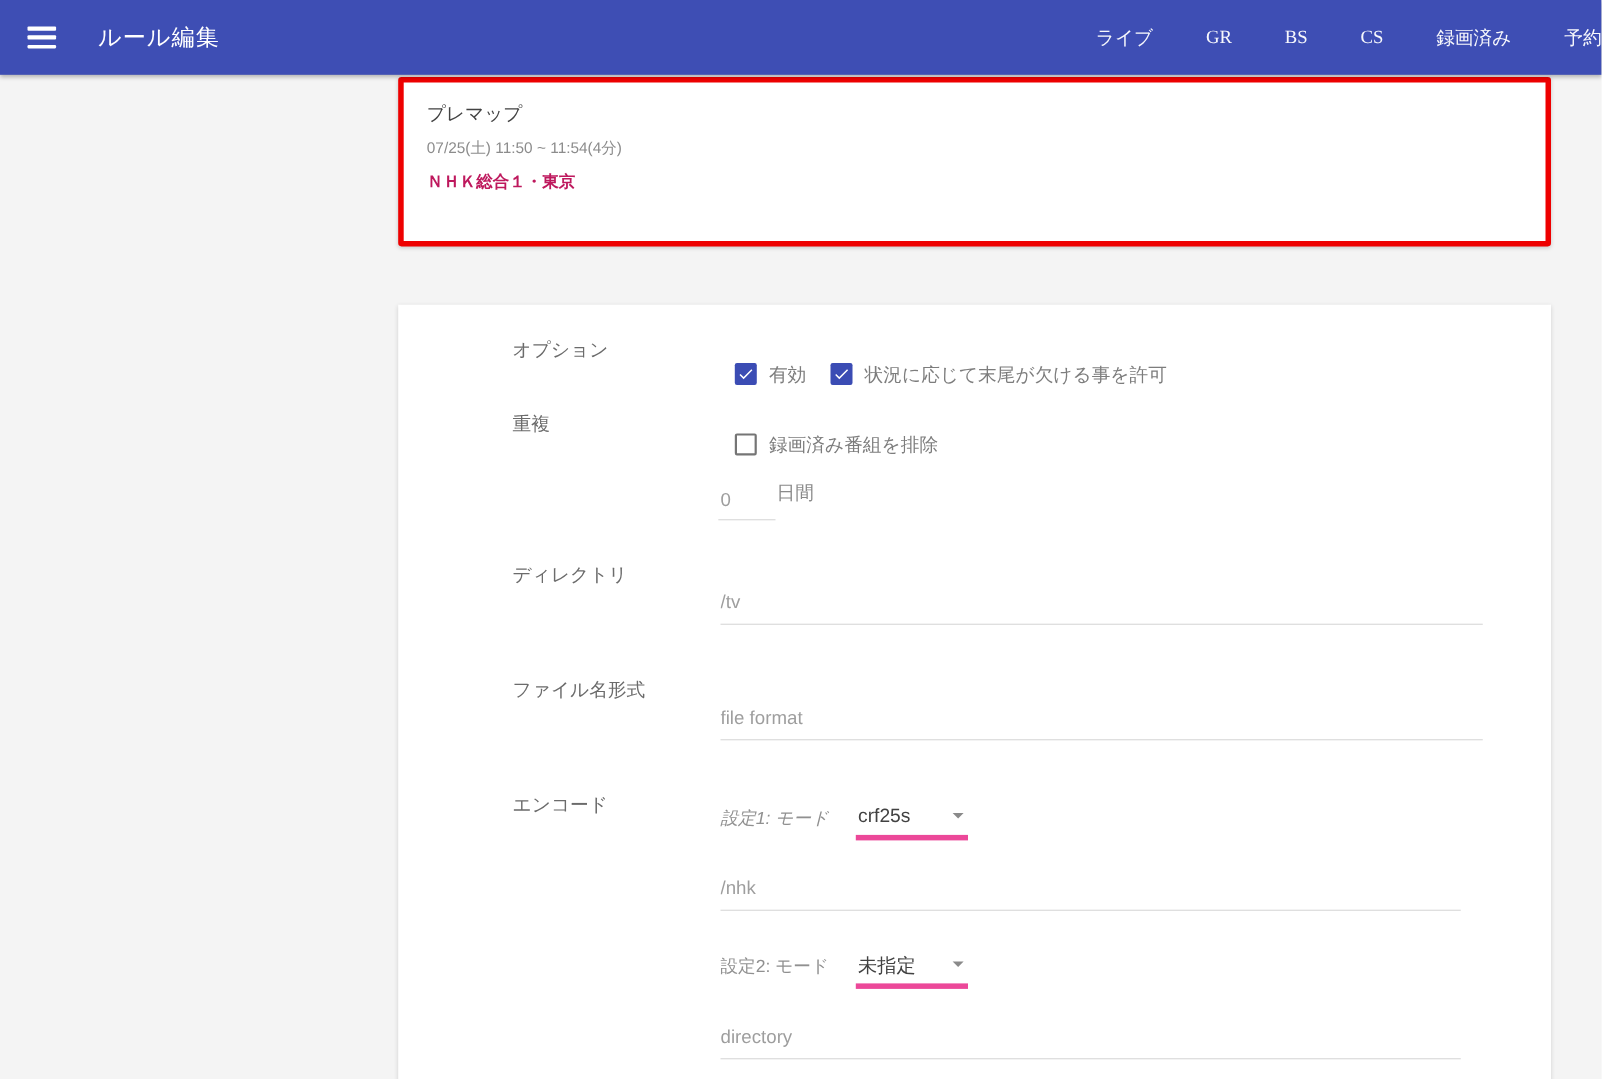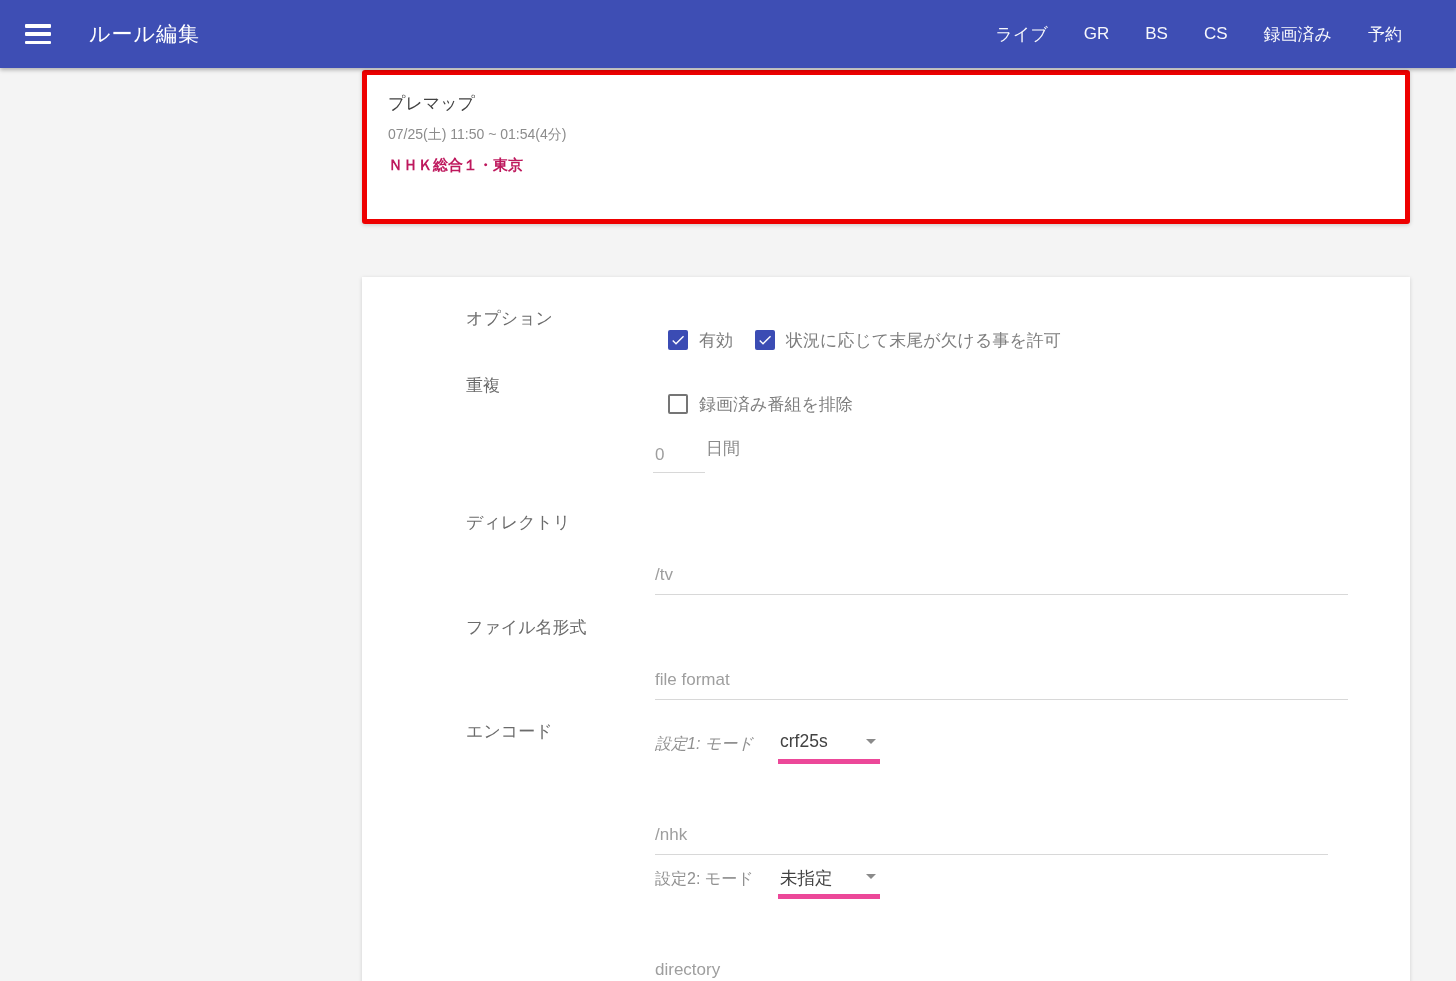--- a/index.html
+++ b/index.html
@@ -28,21 +28,21 @@
     width:26px;height:20px;margin-left:25px;
     display:flex;flex-direction:column;justify-content:space-between;
     cursor:pointer;
   }
   .menu-btn span{display:block;height:3.5px;background:#fff;border-radius:1px;}
   .app-title{
     margin-left:38px;font-size:21px;font-weight:500;letter-spacing:1px;
   }
   .app-nav{
     margin-left:auto;display:flex;align-items:center;
-    gap:36px;padding-right:54px;
+    gap:48px;font-family:Liberation Serif, serif;
   }
   .app-nav .nav-item{
     font-size:17px;color:rgba(255,255,255,0.96);cursor:pointer;white-space:nowrap;
   }
 
   
   .program-card{
     position:absolute;left:362px;top:70px;width:1048px;height:154px;
     background:#fff;
     border:5px solid var(--highlight-border);
@@ -75,21 +75,21 @@
   .cb.checked{background:var(--checkbox-checked);}
   .cb.unchecked{background:#fff;border:2px solid #757575;}
   .cb svg{width:16px;height:16px;display:block;}
   .cb-label{margin-left:11px;font-size:17px;color:#7d7d7d;white-space:nowrap;}
   .cb-gap{width:22px;flex:0 0 auto;}
 
   .text-input{
     position:absolute;display:block;background:transparent;border:none;outline:none;
     border-bottom:1px solid #d8d8d8;
     font-family:"Liberation Sans","DejaVu Sans",sans-serif;
-    font-size:17px;color:#424242;height:33px;padding:0 0 6px 0;margin-top:27px;
+    font-size:17px;color:#424242;height:33px;padding:0 0 6px 0;
   }
   .text-input::placeholder{color:#9e9e9e;opacity:1;}
   .days-input{
     position:absolute;left:291px;top:166px;width:52px;height:30px;
     background:transparent;border:none;outline:none;border-bottom:1px solid #d8d8d8;
     font-family:"Liberation Sans","DejaVu Sans",sans-serif;
     font-size:17px;color:#9e9e9e;padding:0 0 6px 2px;
   }
   .days-unit{
     position:absolute;left:344px;top:160px;
@@ -125,21 +125,21 @@
     <span class="nav-item">GR</span>
     <span class="nav-item">BS</span>
     <span class="nav-item">CS</span>
     <span class="nav-item">録画済み</span>
     <span class="nav-item">予約</span>
   </nav>
 </header>
 
 <section class="program-card">
   <div class="program-title">プレマップ</div>
-  <div class="program-time">07/25(土) 11:50 ~ 01:54(4分)</div>
+  <div class="program-time">07/25(土) 11:50 ~ 11:54(4分)</div>
   <div class="program-channel">ＮＨＫ総合１・東京</div>
 </section>
 
 <section class="form-card">
 
   <div class="form-label" style="top:31px;">オプション</div>
   <div class="cb-row" style="left:306px;top:52px;justify-content:flex-end;">
     <span class="cb checked">
       <svg viewBox="0 0 24 24">
           <path d="M9 16.2 4.8 12l-1.4 1.4L9 19 21 7l-1.4-1.4z" fill="#fff"></path>

